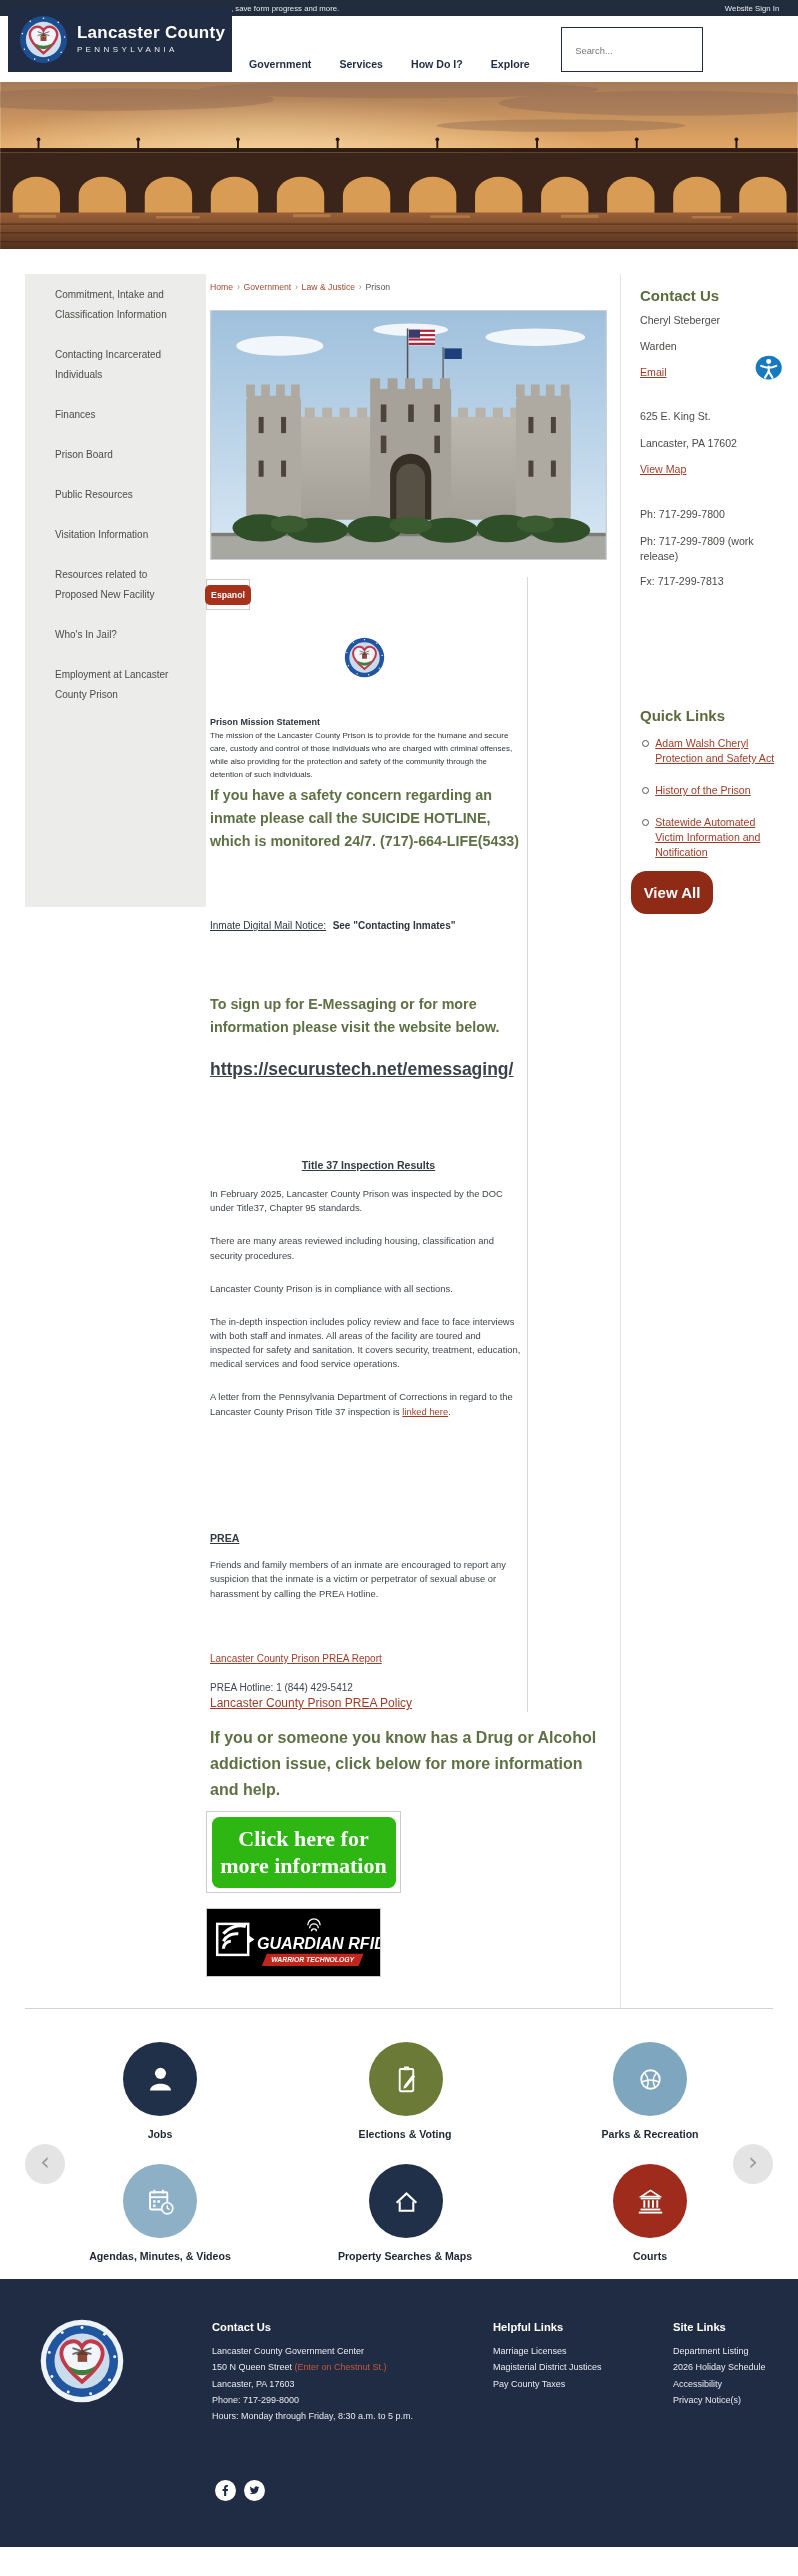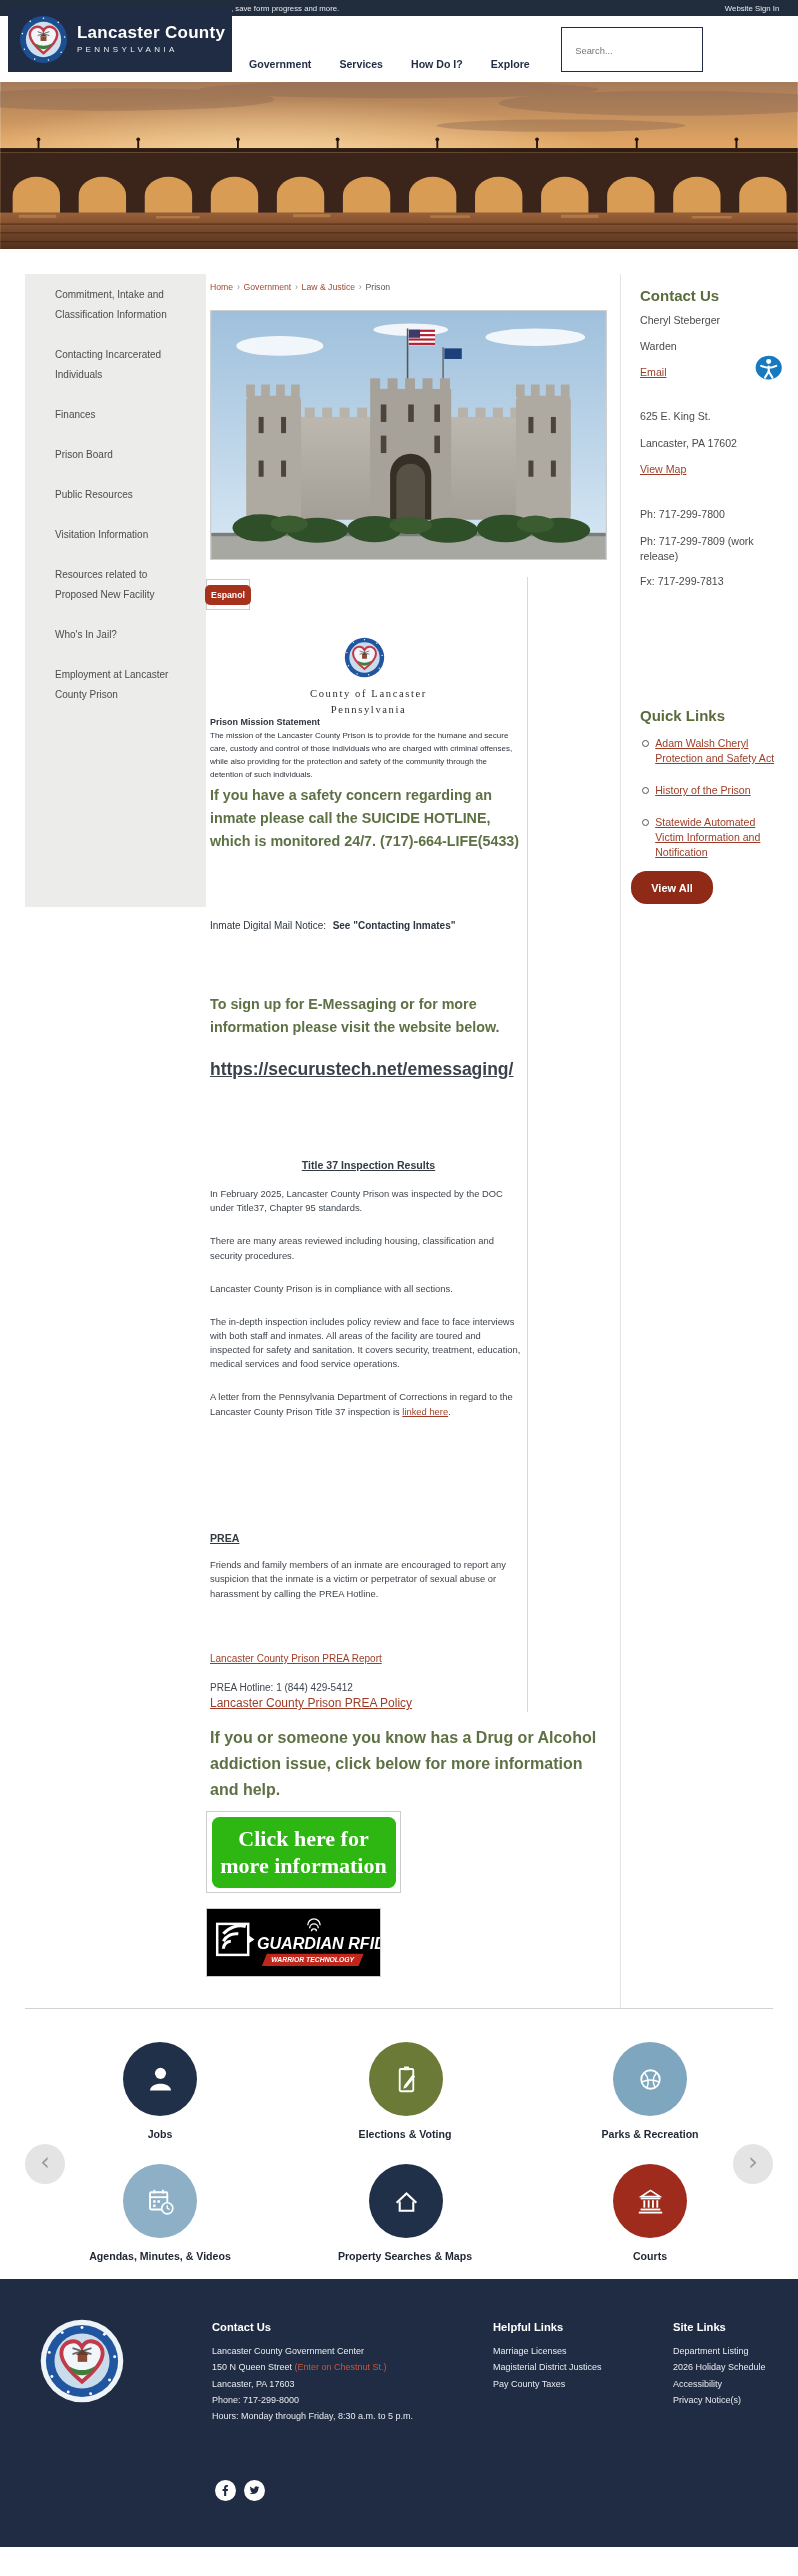--- a/index.html
+++ b/index.html
@@ -47,21 +47,21 @@
          border-radius:5px;padding:5px 6.2px;cursor:pointer;font-family:"Liberation Sans",sans-serif;}
   .seal-center{position:absolute;left:344px;top:637px;width:41px;height:41px;}
   .seal-caption{position:absolute;left:210px;top:686px;width:317px;text-align:center;
          font-family:"Liberation Serif",serif;font-size:10.6px;letter-spacing:1.6px;color:#2f2f2f;line-height:16px;}
   .mission{position:absolute;left:210px;top:717px;width:312px;color:#2e333b;}
   .mission-h{font-size:9px;font-weight:700;margin-bottom:1.9px;}
   .mission-p{font-size:8px;line-height:13px;}
   .green-big{color:#5e7144;font-weight:600;}
   .hotline{position:absolute;left:210px;top:784px;width:315px;font-size:14.3px;line-height:23px;}
   .mail-notice{position:absolute;left:210px;top:920px;font-size:10px;color:#2d3640;}
-  .mail-notice .lbl{}
+  .mail-notice .lbl{text-decoration:underline;}
   .mail-notice .val{font-weight:700;margin-left:3.7px;}
   .emessaging{position:absolute;left:210px;top:993px;width:315px;font-size:14.3px;line-height:23px;}
   .securus{position:absolute;left:210px;top:1059px;font-size:17.5px;font-weight:700;color:#3a424c;
            text-decoration:underline;cursor:pointer;}
   .t37-h{position:absolute;left:210px;top:1159px;width:317px;text-align:center;font-size:10.6px;
          font-weight:700;text-decoration:underline;color:#333a44;}
   .t37-body{position:absolute;left:210px;top:1187px;width:312px;font-size:9.4px;line-height:14.3px;color:#3f454d;}
   .t37-body p{margin:0 0 18.7px 0;}
   .red-link{color:#9e3d27;text-decoration:underline;cursor:pointer;}
   .prea-h{position:absolute;left:210px;top:1532px;font-size:10.6px;font-weight:700;
@@ -79,22 +79,22 @@
           border:0.6px solid #cccccc;cursor:pointer;}
   
   .r-head{position:absolute;font-size:15px;font-weight:700;color:#5a6c3c;}
   .r-text{position:absolute;font-size:10.6px;color:#4a4a48;}
   .r-link{position:absolute;font-size:10.6px;}
   .a11y{position:absolute;left:755px;top:354px;width:27.4px;height:27.4px;cursor:pointer;}
   .ql-list{position:absolute;left:642px;top:736px;width:134px;}
   .ql-item{display:flex;margin-bottom:17px;}
   .ql-bullet{width:5px;height:5px;border:0.9px solid #555;border-radius:50%;margin:4.4px 6.2px 0 0;flex:none;}
   .ql-item a{font-size:10.6px;line-height:15px;}
-  .viewall-btn{position:absolute;left:631px;top:871px;width:82px;height:33px;border:none;
-          border-radius:15.6px;background:#8e2a15;color:#fff;font-size:11px;font-weight:700;cursor:pointer;
+  .viewall-btn{position:absolute;left:631px;top:871px;width:82px;height:43px;border:none;
+          border-radius:15.6px;background:#8e2a15;color:#fff;font-size:15px;font-weight:700;cursor:pointer;
           font-family:"Liberation Sans",sans-serif;}
   
   .tile{position:absolute;width:74px;text-align:center;cursor:pointer;}
   .tile-circle{width:74px;height:74px;border-radius:50%;margin:0 auto;display:flex;
           align-items:center;justify-content:center;}
   .tile-label{position:absolute;font-size:10.6px;font-weight:700;color:#1e2633;white-space:nowrap;
           transform:translateX(-50%);cursor:pointer;}
   .car-arrow{position:absolute;top:2144px;width:40px;height:40px;border-radius:50%;background:#e4e4e4;
           color:#9a9a9a;font-size:24px;line-height:37px;text-align:center;cursor:pointer;
           font-family:"DejaVu Sans",sans-serif;}
@@ -396,24 +396,20 @@
           <circle cx="7" cy="38" r="1.6"></circle>
           <circle cx="23" cy="13" r="1.6"></circle>
         </g>
       <path d="M50,78 C30,62 22,50 22,40 C22,30 30,24 38,24 C44,24 48,28 50,32 C52,28 56,24 62,24 C70,24 78,30 78,40 C78,50 70,62 50,78 Z" fill="#f2f6fa" stroke="#c23a4a" stroke-width="5"></path>
       <path d="M33,58 Q50,68 67,58 L62,66 Q50,74 38,66 Z" fill="#3f7d3a"></path>
       <path d="M38,42 L62,34 M38,34 L62,42" stroke="#666" stroke-width="2"></path>
       <rect x="44" y="44" width="12" height="9" fill="#8a4a35"></rect>
       <path d="M42,44 L50,38 L58,44 Z" fill="#6e3a28"></path>
     </svg>
   </div>
-  <div class="seal-caption">
-    <span>County of Lancaster</span><br>
-    <span>Pennsylvania</span>
-  </div>
 
   <div class="mission">
     <div class="mission-h">Prison Mission Statement</div>
     <div class="mission-p">The mission of the Lancaster County Prison is to provide for the humane and secure care, custody and control of those individuals who are charged with criminal offenses, while also providing for the protection and safety of the community through the detention of such individuals.</div>
   </div>
 
   <div class="hotline green-big">If you have a safety concern regarding an inmate please call the SUICIDE HOTLINE, which is monitored 24/7.  (717)-664-LIFE(5433)</div>
 
   <div class="mail-notice">
     <span class="lbl">Inmate Digital Mail Notice:</span>

